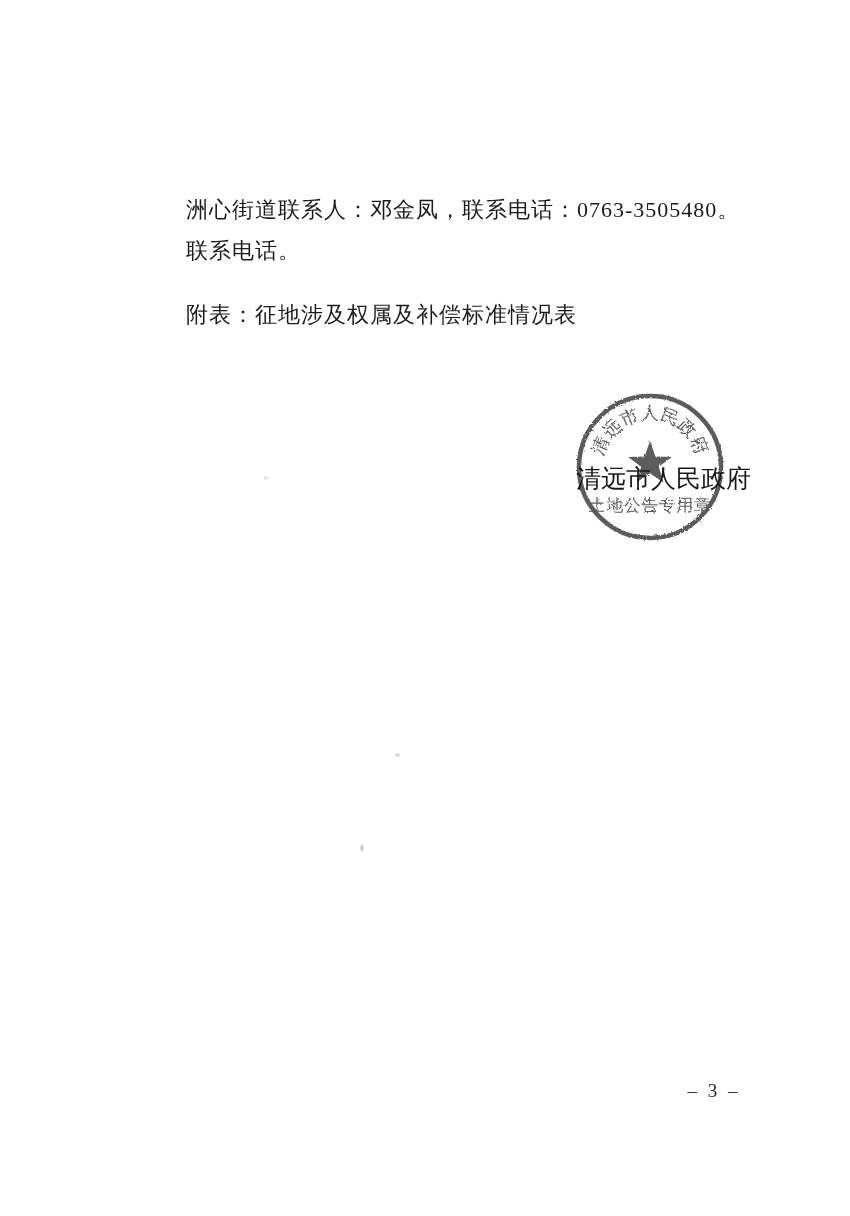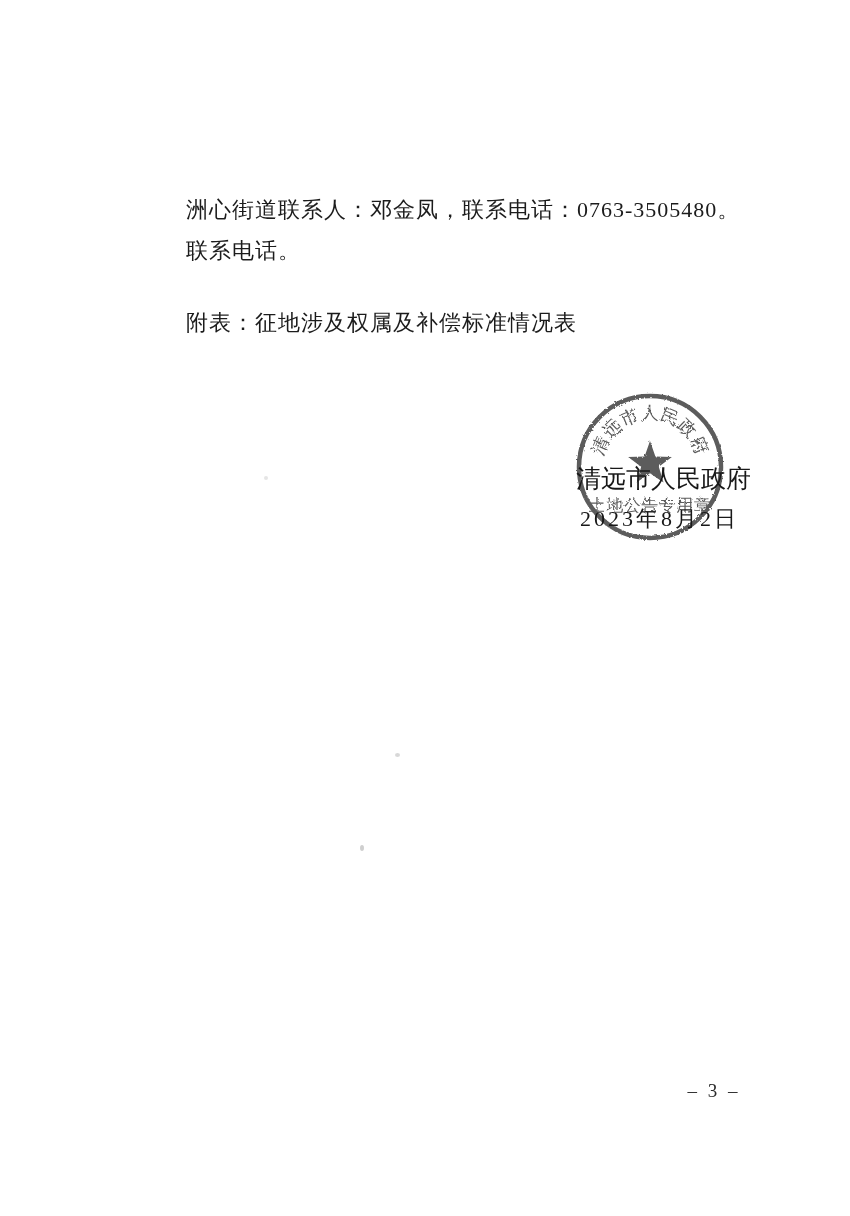--- a/index.html
+++ b/index.html
@@ -20,21 +20,21 @@
   .doc-line {
     position: absolute;
     margin: 0;
     font-size: 22px;
     letter-spacing: 1px;
     white-space: nowrap;
     color: #1c1c1c;
   }
   .line-contact   { left: 172px; top: 195px; }
   .line-closing   { left: 172px; top: 236px; }
-  .line-attachment{ left: 172px; top: 308px; }
+  .line-attachment{ left: 172px; top: 300px; }
 
   .seal {
     position: absolute;
     left: 561px;
     top: 392px;
     width: 150px;
     height: 150px;
     z-index: 1;
   }
   .seal svg { display: block; }
@@ -103,21 +103,20 @@
         <circle cx="75" cy="75" r="71" fill="none" stroke-width="4.5" stroke="#3f3f3f"></circle>
         <polygon points="75,49 80.4,64.6 96.9,64.9 83.8,74.8 88.5,90.6 75,81.2 61.5,90.6 66.2,74.8 53.1,64.9 69.6,64.6" fill="#3f3f3f"></polygon>
         <text font-size="18" letter-spacing="0.5" text-anchor="middle" font-family="Liberation Serif, DejaVu Serif, serif" fill="#3f3f3f"><textPath href="#seal-arc" startOffset="50%">清远市人民政府</textPath></text>
         <text x="75" y="119" font-size="17" letter-spacing="0.5" text-anchor="middle" font-family="Liberation Serif, DejaVu Serif, serif" fill="#3f3f3f">土地公告专用章</text>
       </g>
     </svg>
   </div>
 
   <div class="issuer">清远市人民政府</div>
 
-  <div class="issue-date">2023年8月2日</div>
 
   <div class="page-number">– 3 –</div>
 
   <div class="speck speck-1"></div>
   <div class="speck speck-2"></div>
   <div class="speck speck-3"></div>
 
 </div>
 
 </body></html>

